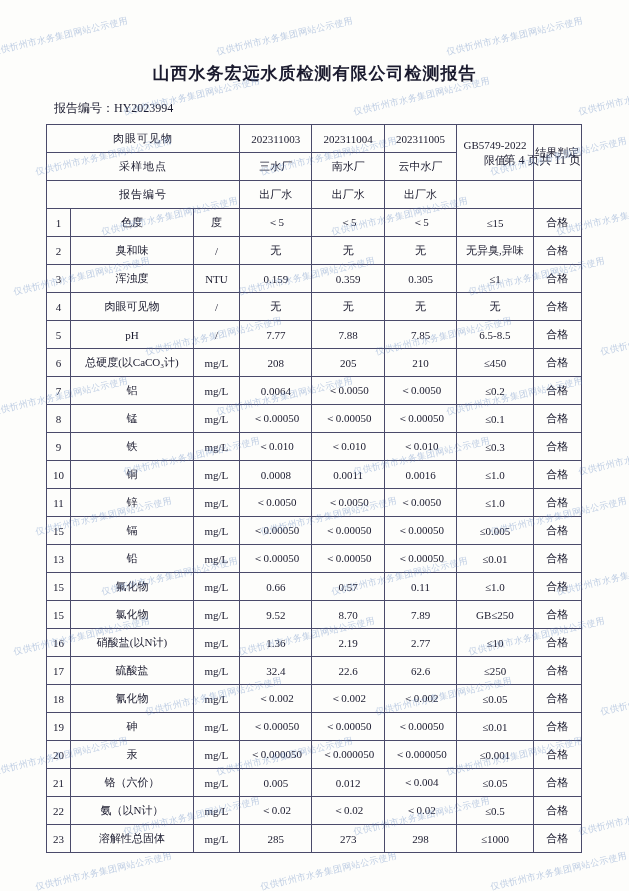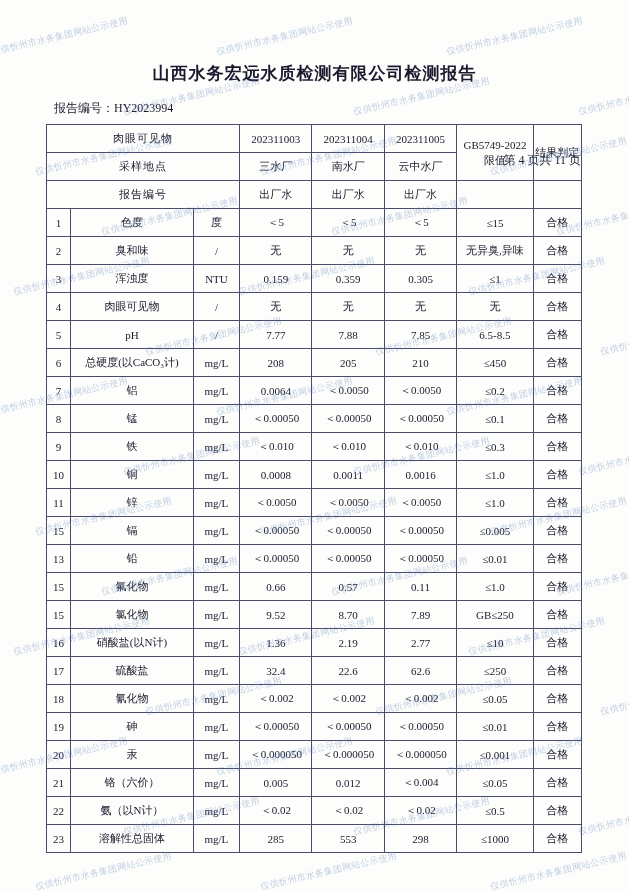--- a/index.html
+++ b/index.html
@@ -383,21 +383,21 @@
           <td>＜0.02</td>
           <td>＜0.02</td>
           <td>≤0.5</td>
           <td>合格</td>
         </tr>
         <tr>
           <td>23</td>
           <td class="name-cell">溶解性总固体</td>
           <td>mg/L</td>
           <td>285</td>
-          <td>553</td>
+          <td>273</td>
           <td>298</td>
           <td>≤1000</td>
           <td>合格</td>
         </tr>
       </tbody>
   </table>
 
 </div>
 
 <div class="watermarks">

